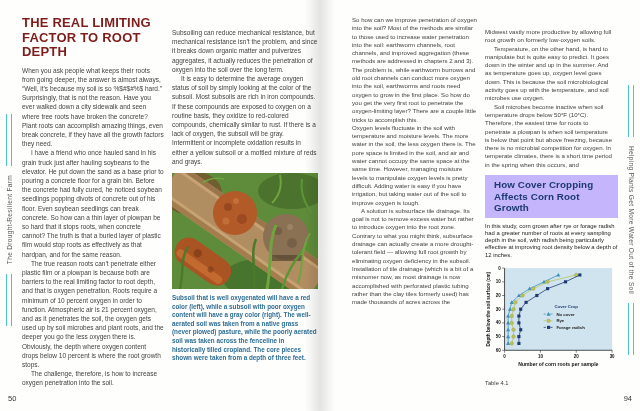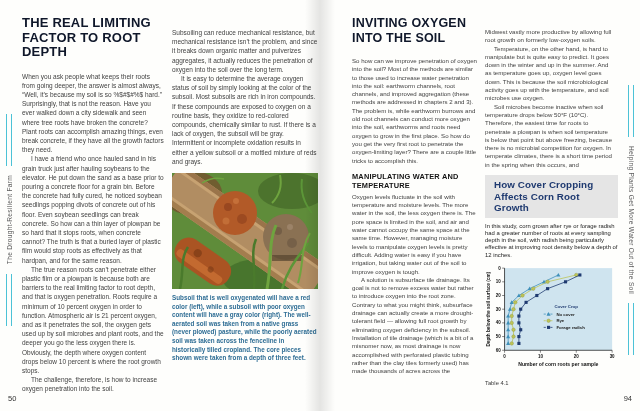--- a/index.html
+++ b/index.html
@@ -18,33 +18,33 @@
   .edge-tab.left .vtext{transform:rotate(180deg);}
   .pagenum{position:absolute;bottom:8px;font-size:7.5px;color:#333;}
   .pagenum.left{left:8px;}
   .pagenum.right{right:8px;}
   
   .col{position:absolute;top:16px;}
   .lp1{left:22px;width:142px;}
   .lp2{left:172px;width:146px;padding-top:12px;}
   .rp1{left:352px;width:126px;}
   .rp2{left:485px;width:129px;padding-top:12px;}
-  h1.headline{margin:0 0 12px 0;font-size:13px;line-height:14.5px;font-weight:800;
-              letter-spacing:.2px;color:#0f172a;}
+  h1.headline{margin:0 0 6px 0;font-size:13px;line-height:14.5px;font-weight:800;
+              letter-spacing:.2px;color:#7f1d1d;}
   .rp1 h1.headline{font-size:12.5px;}
   h2.subhead{margin:7px 0 3px 0;font-size:7.4px;line-height:9px;font-weight:800;color:#141414;letter-spacing:.2px;}
   .body p{margin:0;font-size:6.5px;line-height:9.2px;color:#3f3f3f;}
   .rp1 .body p,.rp2 .body p{font-size:6.1px;line-height:8.3px;}
   .body p.ind{text-indent:9px;}
   
   .photo{display:block;margin-top:7px;width:146px;height:116px;}
   .caption{margin-top:5px;font-size:6.3px;line-height:8.6px;font-weight:bold;color:#2e6d94;}
   
   .sidebar{margin-top:6px;width:133px;}
-  .sidebar-titlebar{background:#e5e5e5;color:#1f3a70;font-weight:800;font-size:9.8px;
+  .sidebar-titlebar{background:#c4b5fd;color:#1f3a70;font-weight:800;font-size:9.8px;
                     line-height:11.5px;padding:4px 6px 4px 9px;letter-spacing:.1px;}
   .sidebar-intro{margin:5px 0 3px 0;font-size:5.9px;line-height:7.3px;color:#222;}
   .table-caption{margin-top:2px;font-size:5.8px;color:#3a3a3a;}
   #chart-host{margin-top:2px;}
 </style>
 </head>
 <body>
 
 <div class="spread">
 
@@ -111,25 +111,23 @@
       <path d="M100,30 C108,22 110,12 108,2" stroke="#6fa43f" stroke-width="2" fill="none"></path>
       <path d="M30,10 C36,6 44,4 52,6" stroke="#6fa43f" stroke-width="1.5" fill="none"></path>
     </svg>
 
     <div class="caption">Subsoil that is well oxygenated will have a red color (left), while a subsoil with poor oxygen content will have a gray color (right). The well-aerated soil was taken from a native grass (never plowed) pasture, while the poorly aerated soil was taken across the fenceline in historically tilled cropland. The core pieces shown were taken from a depth of three feet.</div>
   </div>
 
   <div class="gutter"></div>
 
   <div class="col rp1">
-    <h1 class="headline">INVITING OXYGEN INTO THE SOIL</h1>
     <div class="body">
       <p>So how can we improve penetration of oxygen into the soil? Most of the methods are similar to those used to increase water penetration into the soil: earthworm channels, root channels, and improved aggregation (these methods are addressed in chapters 2 and 3). The problem is, while earthworm burrows and old root channels can conduct more oxygen into the soil, earthworms and roots need oxygen to grow in the first place. So how do you get the very first root to penetrate the oxygen-limiting layer? There are a couple little tricks to accomplish this.</p>
     </div>
-    <h2 class="subhead">MANIPULATING WATER AND TEMPERATURE</h2>
     <div class="body">
       <p>Oxygen levels fluctuate in the soil with temperature and moisture levels. The more water in the soil, the less oxygen there is. The pore space is limited in the soil, and air and water cannot occupy the same space at the same time. However, managing moisture levels to manipulate oxygen levels is pretty difficult. Adding water is easy if you have irrigation, but taking water out of the soil to improve oxygen is tough.</p>
       <p class="ind">A solution is subsurface tile drainage. Its goal is not to remove excess water but rather to introduce oxygen into the root zone. Contrary to what you might think, subsurface drainage can actually create a more drought-tolerant field — allowing full root growth by eliminating oxygen deficiency in the subsoil. Installation of tile drainage (which is a bit of a misnomer now, as most drainage is now accomplished with perforated plastic tubing rather than the clay tiles formerly used) has made thousands of acres across the</p>
     </div>
   </div>
 
   <div class="col rp2">
     <div class="body">
       <p>Midwest vastly more productive by allowing full root growth on formerly low-oxygen soils.</p>
       <p class="ind">Temperature, on the other hand, is hard to manipulate but is quite easy to predict. It goes down in the winter and up in the summer. And as temperature goes up, oxygen level goes down. This is because the soil microbiological activity goes up with the temperature, and soil microbes use oxygen.</p>

